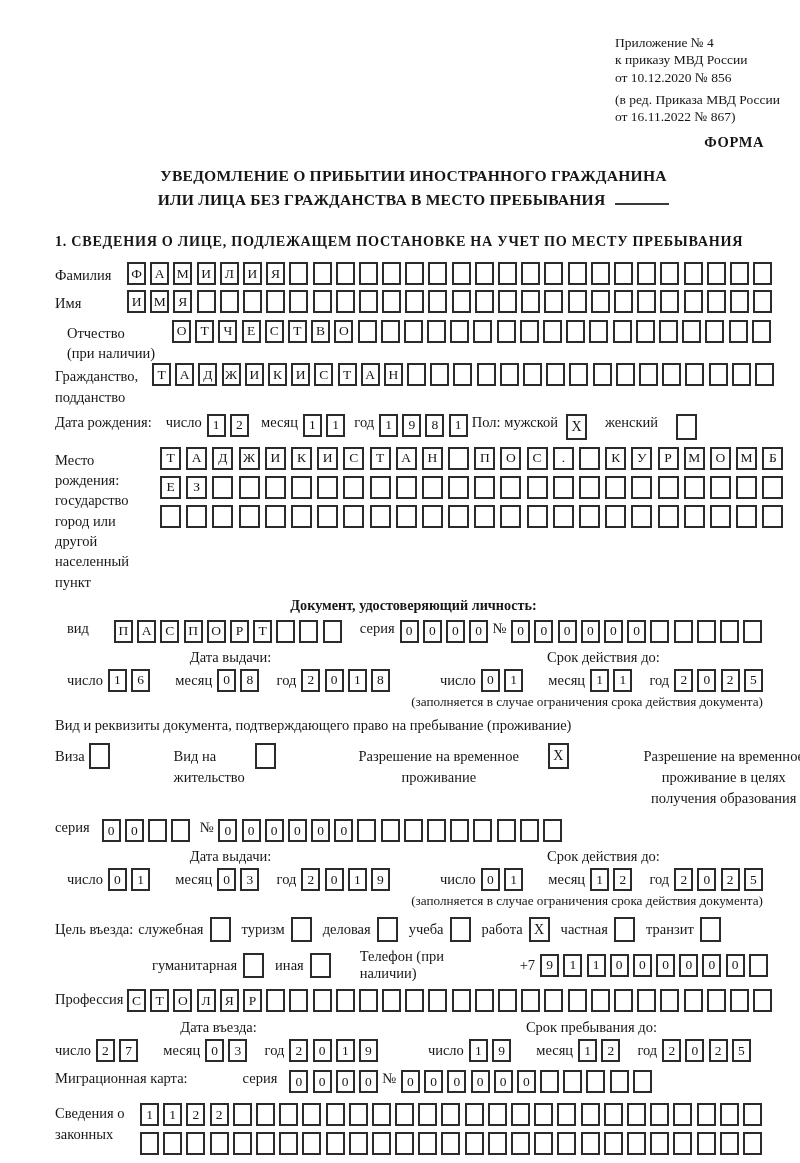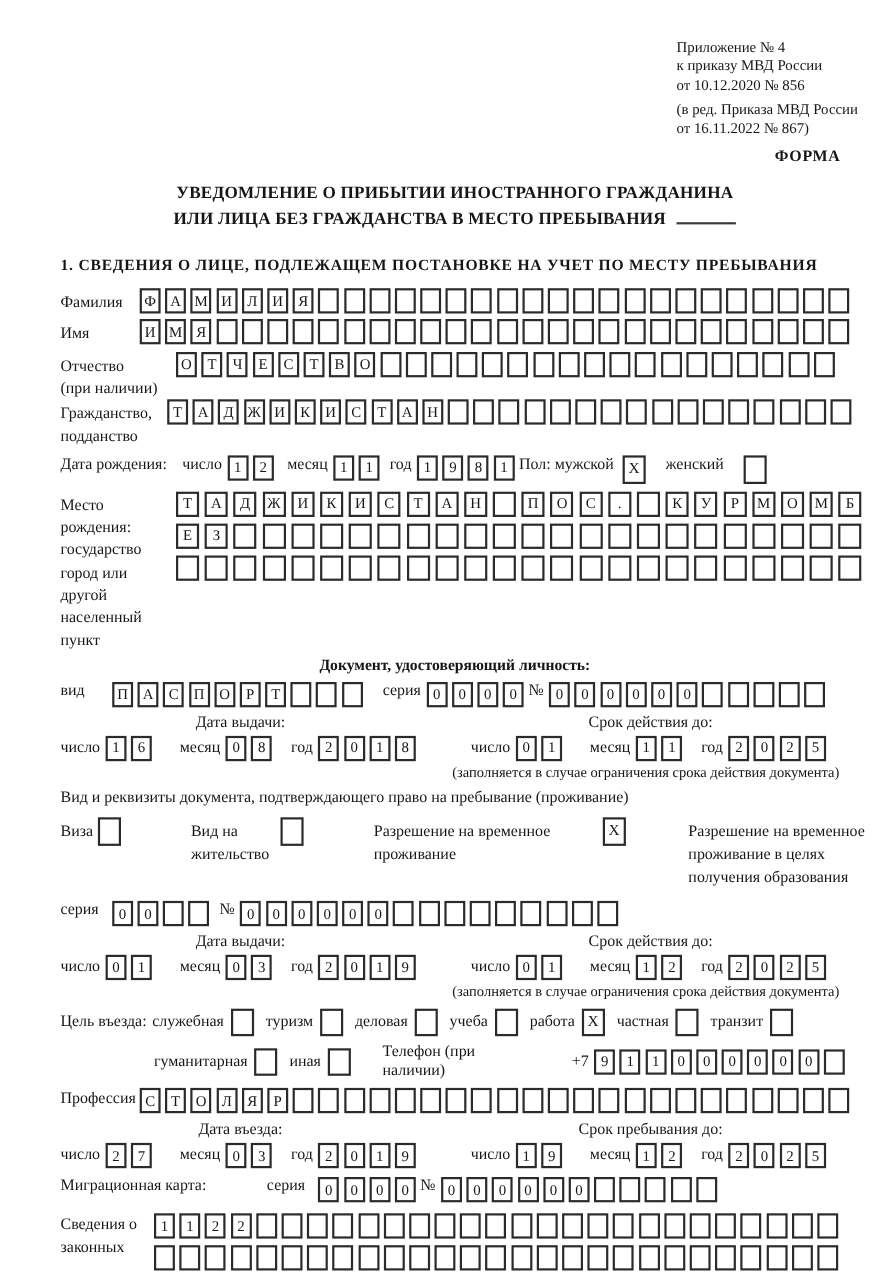--- a/index.html
+++ b/index.html
@@ -57,36 +57,36 @@
   .dline .cells { margin-right: 13px; }
   .dline .cells:last-child { margin-right: 0; }
   .note { font-size: 13.2px; width: 708px; text-align: right; margin-top: 2px; }
 
   .introline { font-size: 14.5px; margin-top: 7px; }
 
   
   .optrow { display: flex; align-items: flex-start; margin-top: 9px; font-size: 14.5px; gap: 39px; }
   .opt { display: flex; align-items: flex-start; }
   .opt .olbl { line-height: 1.45; padding-top: 3px; }
-  .opt .ctr { text-align: left; }
+  .opt .ctr { text-align: center; }
   .opt .ckb { margin-left: 10px; }
   .wopt3 { width: 198px; } .wopt4 { width: 196px; }
 
   
   .purp { display: flex; align-items: center; font-size: 14.5px; }
   .purp .ckb { margin-left: 6px; margin-right: 11px; height: 25px; }
   .purp .ckb:last-child { margin-right: 0; }
 
   .doch { text-align: center; font-weight: bold; font-size: 14.2px; }
 
   
   .repblock { display: flex; }
   .replbl { width: 85px; font-size: 14.5px; line-height: 1.42; padding-top: 2px; flex: none; }
 
-  .mt5 { margin-top: 5px; } .mt6 { margin-top: 6px; } .mt7 { margin-top: 7px; }
+  .mt5 { margin-top: 5px; } .mt6 { margin-top: 6px; margin-left: 12px; } .mt7 { margin-top: 7px; }
   .mt8 { margin-top: 8px; } .mt10 { margin-top: 10px; } .mt12 { margin-top: 12px; }
 </style>
 </head>
 <body>
 
 <div class="page">
 
   <div class="hdr">
     <div>Приложение № 4</div>
     <div>к приказу МВД России</div>

